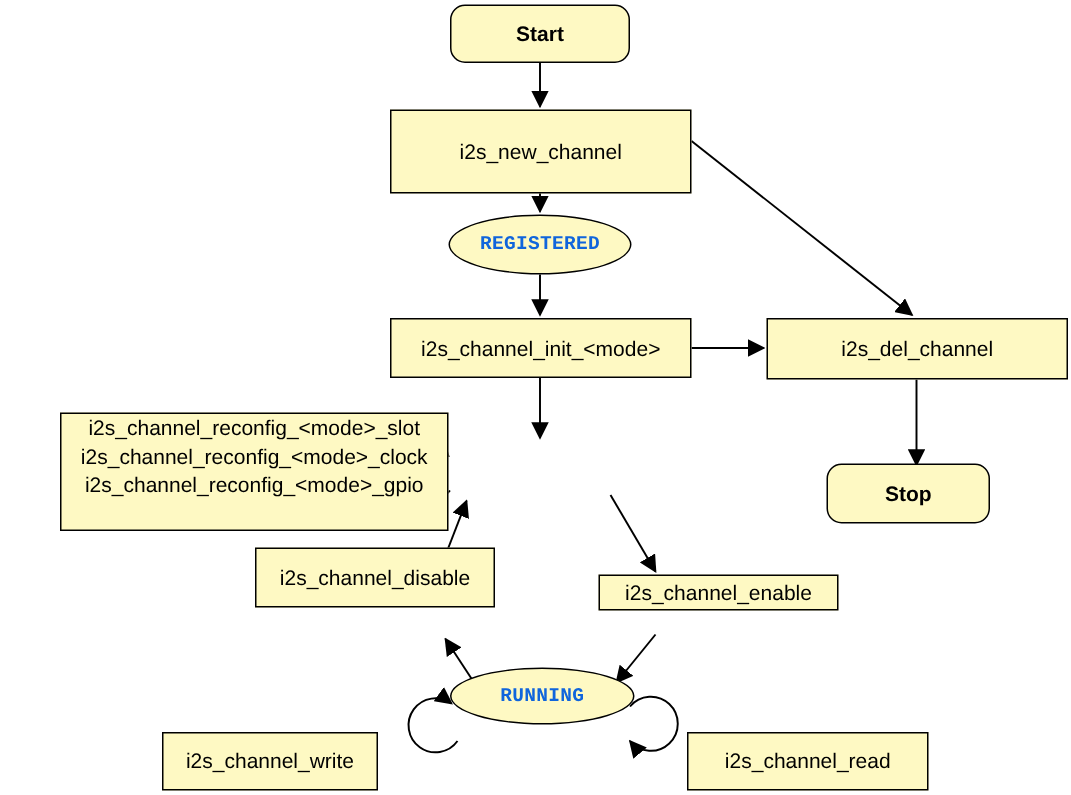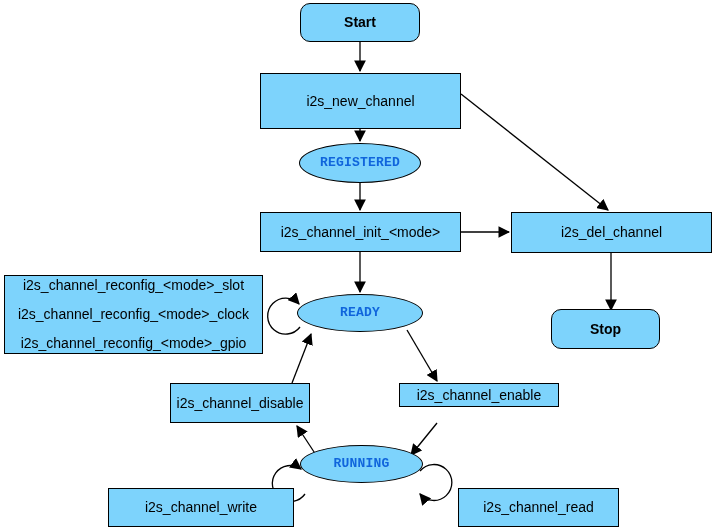--- a/index.html
+++ b/index.html
@@ -3,27 +3,27 @@
 <meta charset="utf-8">
 <style>
   html,body{margin:0;padding:0;background:#ffffff;}
   .canvas{
     position:relative;width:714px;height:530px;background:#ffffff;
     font-family:"Liberation Sans",sans-serif;overflow:hidden;
   }
   .edges{position:absolute;left:0;top:0;z-index:1;}
   .node{
     position:absolute;z-index:2;box-sizing:border-box;
-    background:#7dd3fc;border:1.3px solid #000000;
+    background:#fef9c3;border:1.3px solid #000000;
     display:flex;align-items:center;justify-content:center;
     font-size:14px;color:#000000;text-align:center;line-height:1.2;
   }
   .terminal{border-radius:10px;font-weight:bold;}
   .ellipse{border-radius:50%;font-weight:bold;font-size:13px;color:var(--state-blue,#1065DC);letter-spacing:.2px;font-family:Liberation Mono, monospace;}
-  .multiline{flex-direction:column;justify-content:space-between;line-height:19px;font-size:14px;}
+  .multiline{flex-direction:column;justify-content:flex-start;line-height:19px;font-size:14px;margin-left:36px;}
 </style>
 </head>
 <body>
 
 <div class="canvas">
 
   <svg class="edges" width="714" height="530" viewBox="0 0 714 530">
     <defs>
       <marker id="arrow" viewBox="0 0 10 10" refX="9" refY="5" markerWidth="9" markerHeight="9" orient="auto-start-reverse">
         <path d="M0 0 L10 5 L0 10 z" fill="#000000"></path>
@@ -58,25 +58,24 @@
   <div class="node" style="left:511px;top:212px;width:201px;height:41px">i2s_del_channel</div>
 
   <div class="node terminal" style="left:551px;top:309px;width:109px;height:40px">Stop</div>
 
   <div class="node multiline" style="left:4px;top:275px;width:259px;height:79px">
     <span>i2s_channel_reconfig_&lt;mode&gt;_slot</span>
     <span>i2s_channel_reconfig_&lt;mode&gt;_clock</span>
     <span>i2s_channel_reconfig_&lt;mode&gt;_gpio</span>
   </div>
 
-  <div class="node ellipse" style="left:297px;top:294px;width:126px;height:38px">READY</div>
 
-  <div class="node" style="left:170px;top:383px;width:140px;height:40px">i2s_channel_disable</div>
+  <div class="node" style="left:170px;top:365px;width:160px;height:40px">i2s_channel_disable</div>
 
   <div class="node" style="left:399px;top:383px;width:160px;height:24px">i2s_channel_enable</div>
 
   <div class="node ellipse" style="left:300px;top:445px;width:123px;height:38px">RUNNING</div>
 
-  <div class="node" style="left:108px;top:488px;width:186px;height:39px">i2s_channel_write</div>
+  <div class="node" style="left:108px;top:488px;width:144px;height:39px">i2s_channel_write</div>
 
   <div class="node" style="left:458px;top:488px;width:161px;height:39px">i2s_channel_read</div>
 
 </div>
 
 </body></html>

